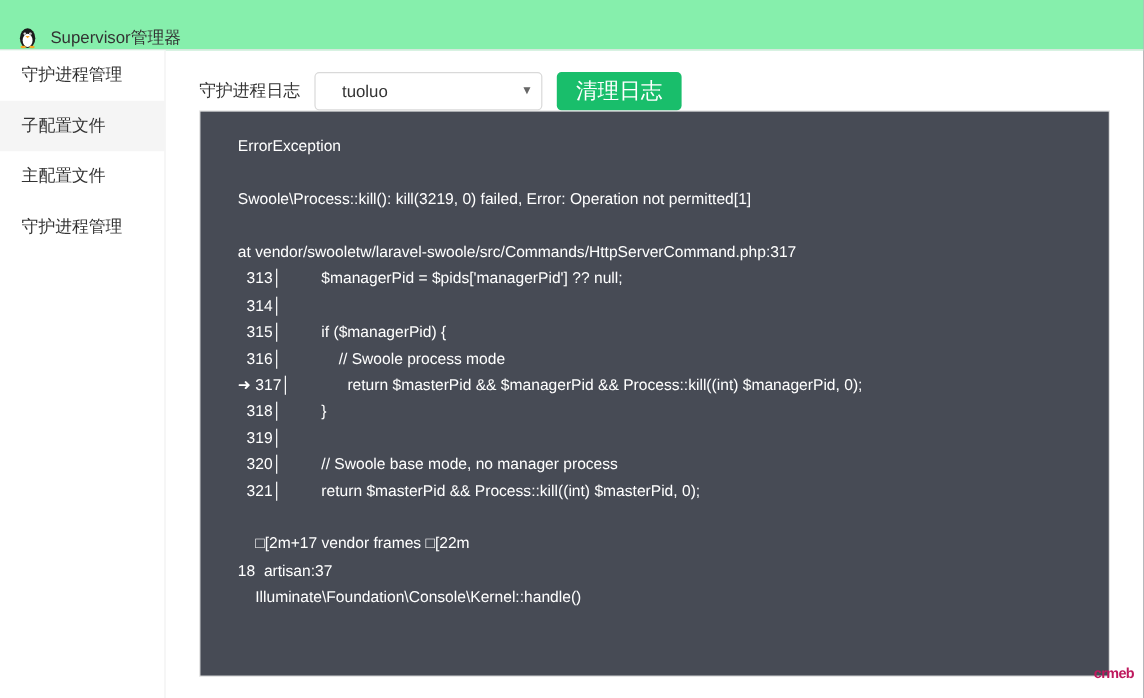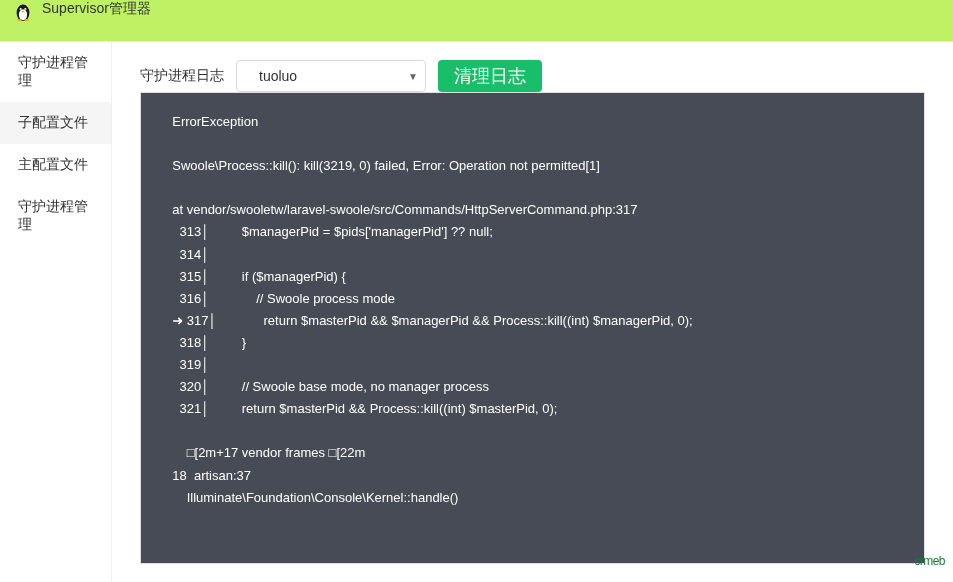--- a/index.html
+++ b/index.html
@@ -1,42 +1,42 @@
 <!DOCTYPE html>
 <html><head>
   <meta charset="utf-8">
   <style>
     * { margin: 0; padding: 0; box-sizing: border-box; }
     body { font-family: "Microsoft YaHei", Arial, sans-serif; font-size: 14px; color: #333; background: #fff; width: 953px; height: 582px; overflow: hidden; }
     
-    .header { height: 42px; display: flex; align-items: flex-start; padding: 0 12px; border-bottom: 1px solid #e8e8e8; background: #bef264; }
+    .header { height: 42px; display: flex; align-items: flex-end; padding: 0 12px; border-bottom: 1px solid #e8e8e8; background: #86efac; }
     .header-logo { width: 22px; height: 22px; margin-right: 8px; }
     .header-title { font-size: 14px; color: #333; }
     
     .container { display: flex; height: calc(100% - 42px); }
     
-    .sidebar { width: 112px; background: #fff; border-right: 1px solid #f0f0f0; }
+    .sidebar { width: 138px; background: #fff; border-right: 1px solid #f0f0f0; }
     .sidebar-item { padding: 12px 18px; cursor: pointer; font-size: 14px; color: #333; }
     .sidebar-item.active { background: #f5f5f5; }
     
     .main { flex: 1; padding: 18px 28px; display: flex; flex-direction: column; }
     
     .toolbar { display: flex; align-items: center; gap: 12px; }
     .toolbar-label { font-size: 14px; color: #333; }
     .select-wrap { position: relative; }
     .select { width: 190px; height: 32px; padding: 0 28px 0 22px; border: 1px solid #d9d9d9; border-radius: 4px; background: #fff; font-size: 14px; color: #333; appearance: none; cursor: pointer; }
     .select-chevron { position: absolute; right: 8px; top: 50%; transform: translateY(-50%); pointer-events: none; color: #666; font-size: 10px; }
     .btn-primary { height: 32px; padding: 0 16px; background: #19be6b; color: #fff; border: none; border-radius: 4px; font-size: 18px; cursor: pointer; }
     
     .log-wrapper { flex: 1; position: relative; border: 1px solid #e0e0e0; }
     .log-area { width: 100%; height: 100%; background: #474b55; color: #fff; font-family: Arial, sans-serif; font-size: 13px; padding: 18px 24px; overflow-y: scroll; line-height: 1.7; white-space: pre; }
     .log-area::-webkit-scrollbar { width: 16px; background: #f0f0f0; }
     .log-area::-webkit-scrollbar-thumb { background: #c1c1c1; }
     
-    .brand { position: absolute; bottom: 14px; right: 8px; font-size: 12px; font-weight: normal; color: #15803d; letter-spacing: -0.5px; }
+    .brand { position: absolute; bottom: 14px; right: 8px; font-size: 12px; font-weight: bold; color: #be185d; letter-spacing: -0.5px; }
   </style>
 </head>
 <body>
 
 <div class="header">
   <svg class="header-logo" viewBox="0 0 24 24">
     <ellipse cx="12" cy="14" rx="7" ry="9" fill="#1a1a1a"></ellipse>
     <ellipse cx="12" cy="16" rx="4.5" ry="6" fill="#fff"></ellipse>
     <circle cx="9.5" cy="10" r="1.2" fill="#fff"></circle>
     <circle cx="14.5" cy="10" r="1.2" fill="#fff"></circle>

